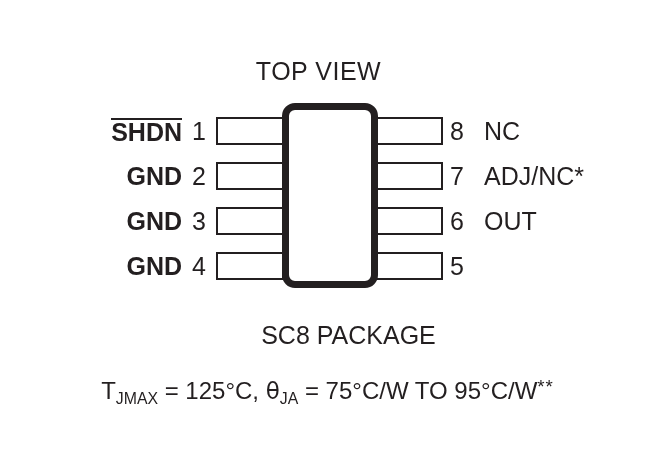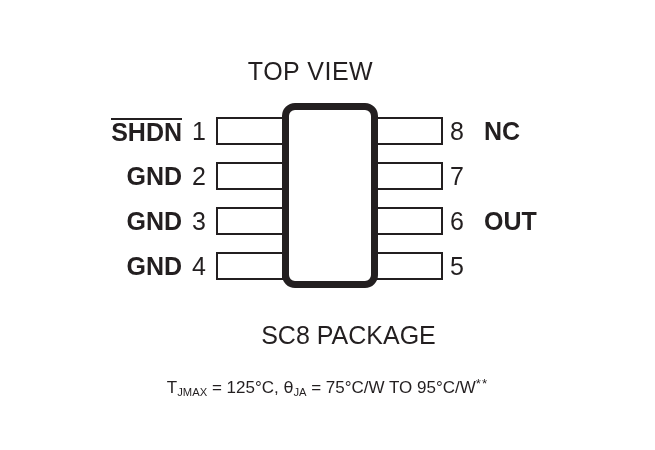--- a/index.html
+++ b/index.html
@@ -20,21 +20,21 @@
     position: absolute;
     left: 0;
     top: 0;
     width: 655px;
     height: 450px;
   }
 
   
   .top-view-title {
     position: absolute;
-    left: 0;
+    left: 8px;
     top: 57px;
     width: 621px;
     text-align: center;
     font-size: 25px;
     letter-spacing: 0.5px;
     color: #231f20;
     white-space: nowrap;
   }
 
   
@@ -101,21 +101,20 @@
   }
   .pin-num-right {
     justify-content: flex-start;
     left: 450px;
     width: 22px;
   }
   .pin-name-right {
     justify-content: flex-start;
     left: 484px;
     width: 170px;
-    font-weight: bold;
   }
 
   .row1 { top: 117px; }
   .row2 { top: 162px; }
   .row3 { top: 207px; }
   .row4 { top: 252px; }
 
   .overline {
     position: relative;
     display: inline-block;
@@ -136,21 +135,21 @@
     position: absolute;
     left: 0;
     width: 655px;
     text-align: center;
     font-size: 25px;
     color: #231f20;
     white-space: nowrap;
   }
   .caption-line1 { top: 321px; padding-left: 21px; }
   .caption-line2 { top: 339px; }
-  .caption-line3 { top: 376px; font-size: 17px; }
+  .caption-line3 { top: 376px; font-size: 24px; }
 
   .sub {
     font-size: 0.66em;
     vertical-align: -0.28em;
     letter-spacing: 0;
   }
   .sup {
     font-size: 0.78em;
     vertical-align: 0.34em;
     letter-spacing: 1px;
@@ -192,20 +191,21 @@
     <div class="pin-label pin-num-left row2">2</div>
     <div class="pin-label pin-num-left row3">3</div>
     <div class="pin-label pin-num-left row4">4</div>
 
     <div class="pin-label pin-num-right row1">8</div>
     <div class="pin-label pin-num-right row2">7</div>
     <div class="pin-label pin-num-right row3">6</div>
     <div class="pin-label pin-num-right row4">5</div>
 
     <div class="pin-label pin-name-right row1">NC</div>
+    <div class="pin-label pin-name-right row2">ADJ/NC*</div>
     <div class="pin-label pin-name-right row3">OUT</div>
 
   </div>
 
   <div class="caption caption-line1">SC8 PACKAGE</div>
 
 
   <div class="caption caption-line3"><span>T</span><span class="sub">JMAX</span><span> = 125°C, </span><span class="theta">θ</span><span class="sub">JA</span><span> = 75°C/W TO 95°C/W</span><span class="sup">**</span></div>
 
 </div>

